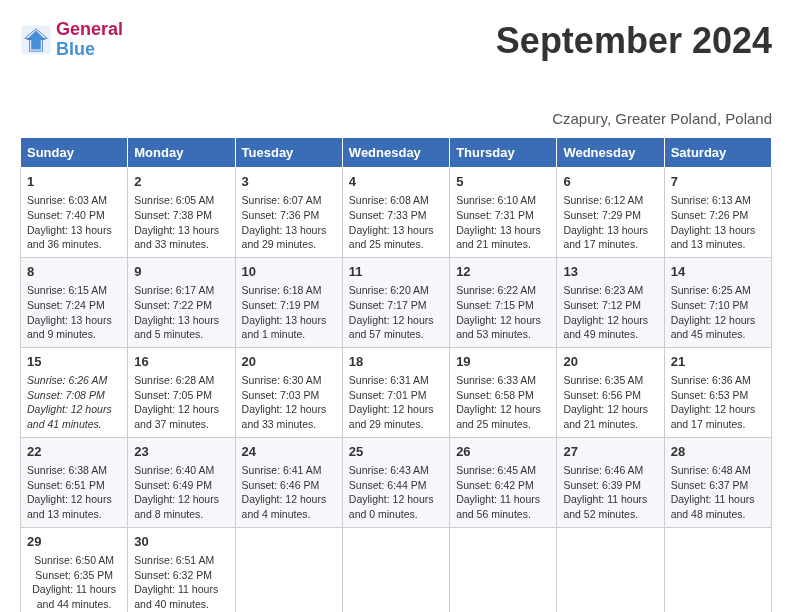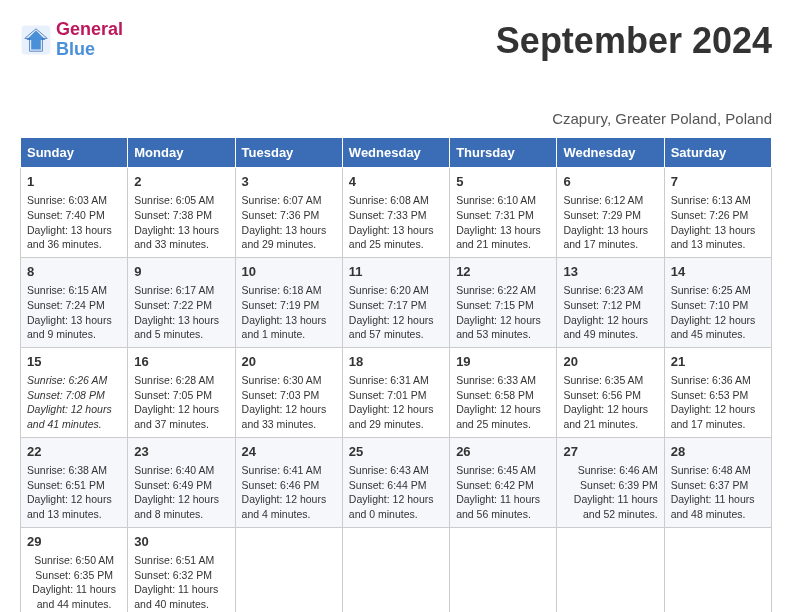--- a/index.html
+++ b/index.html
@@ -306,21 +306,21 @@
         </td>
         <td>
           <span class="day-num">26</span>
           <div class="day-info" style="white-space: pre-line;">Sunrise: 6:45 AM
 Sunset: 6:42 PM
 Daylight: 11 hours
 and 56 minutes.</div>
         </td>
         <td>
           <span class="day-num">27</span>
-          <div class="day-info" style="white-space: pre-line; text-align: right;">Sunrise: 6:46 AM
+          <div class="day-info" style="white-space: pre-line;">Sunrise: 6:46 AM
 Sunset: 6:39 PM
 Daylight: 11 hours
 and 52 minutes.</div>
         </td>
         <td>
           <span class="day-num">28</span>
           <div class="day-info" style="white-space: pre-line;">Sunrise: 6:48 AM
 Sunset: 6:37 PM
 Daylight: 11 hours
 and 48 minutes.</div>

